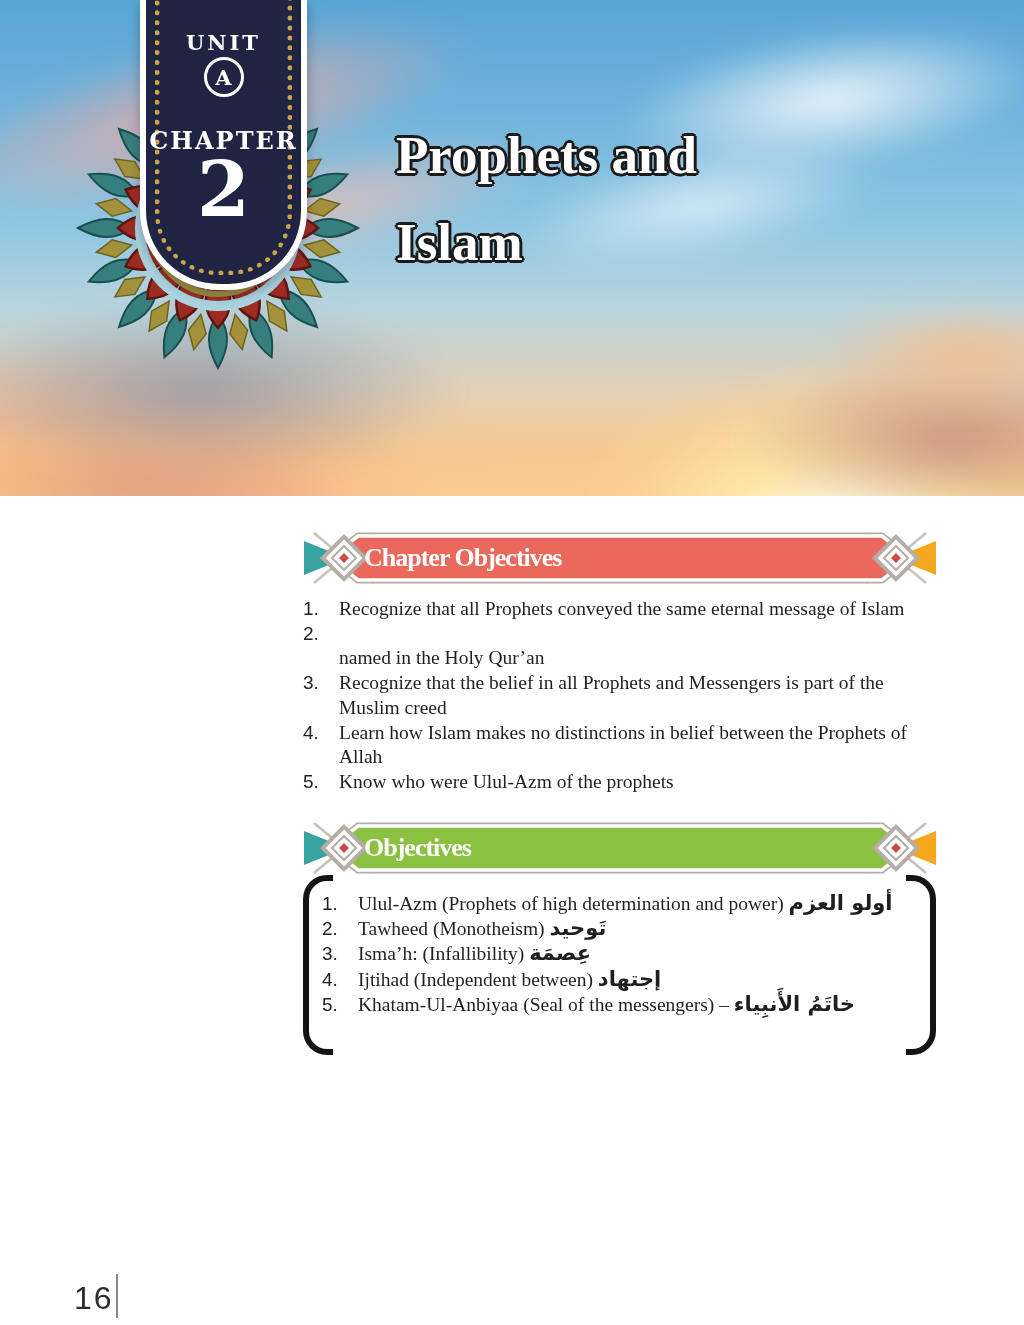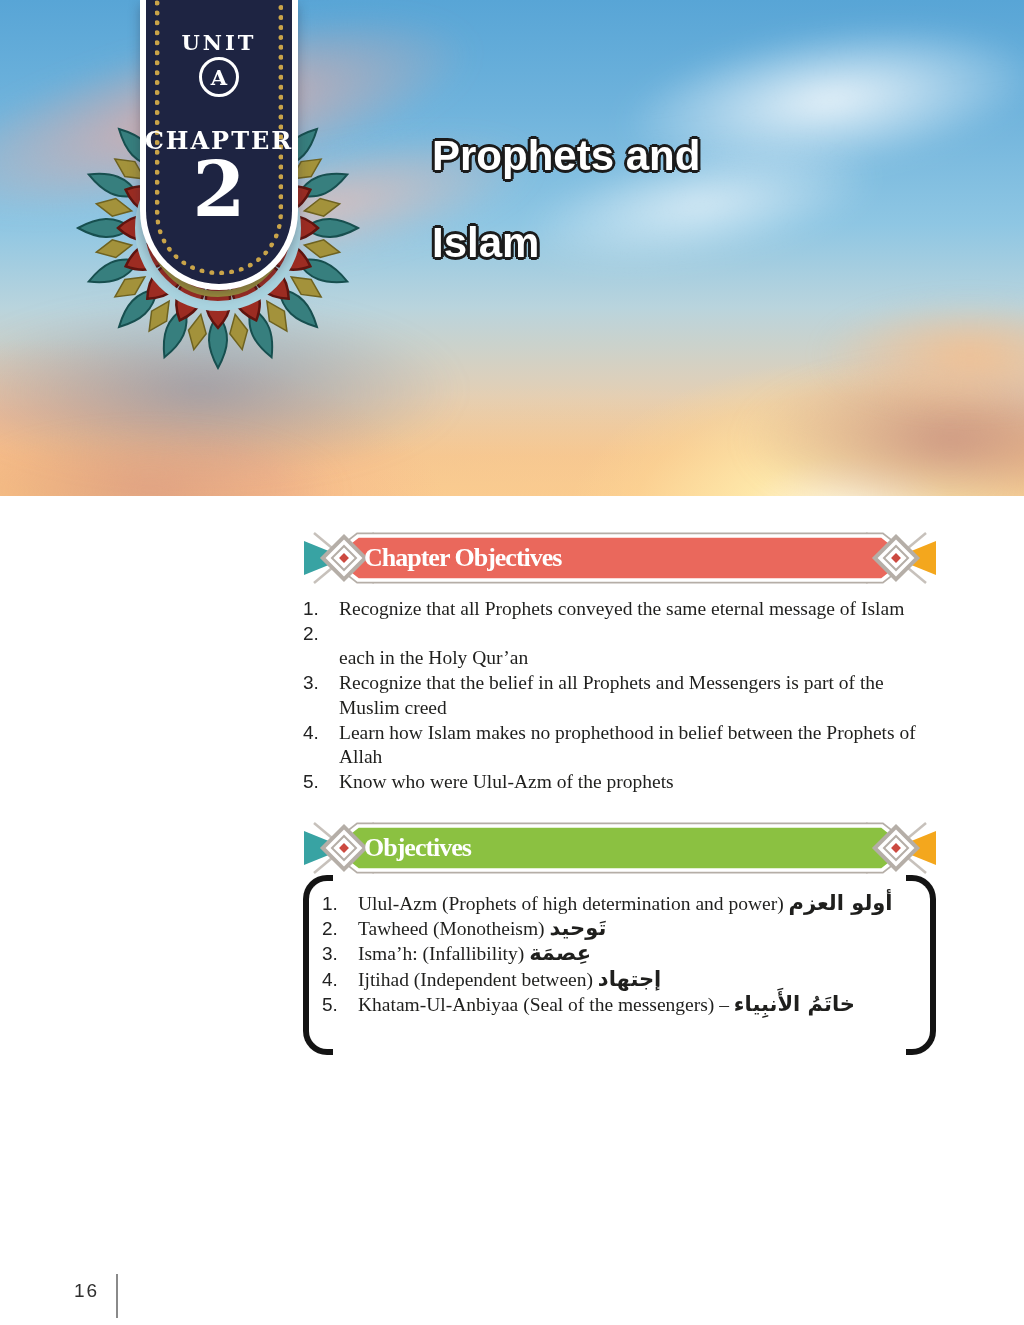--- a/index.html
+++ b/index.html
@@ -27,39 +27,39 @@
   .cloud-warm-right2{left:820px;top:300px;width:300px;height:110px;
     background:radial-gradient(closest-side, rgba(246,190,140,0.9), rgba(246,190,140,0));}
   .cloud-slate-left{left:-60px;top:300px;width:520px;height:180px;
     background:radial-gradient(closest-side, rgba(105,125,160,0.55), rgba(105,125,160,0));}
   .cloud-slate-left2{left:-40px;top:430px;width:380px;height:120px;
     background:radial-gradient(closest-side, rgba(205,140,130,0.6), rgba(205,140,130,0));}
 
   
   .mandala{position:absolute;left:68px;top:78px;}
   .badge-pill{position:absolute;left:140px;top:0;width:158px;height:290px;background:#ffffff;
-    border-radius:0 0 79px 79px;box-shadow:0 5px 12px rgba(40,40,60,0.35);}
+    border-radius:0 0 79px 79px;box-shadow:0 5px 12px rgba(40,40,60,0.35);padding-left:9px;}
   .badge-navy{position:absolute;left:6px;right:6px;top:0;bottom:6px;background:#1e2442;
     border-radius:0 0 73px 73px;}
   .badge-gold{position:absolute;left:9px;right:9px;top:-10px;bottom:9px;
     border:5px dotted #c9a449;border-radius:0 0 62px 62px;}
   .badge-content{position:absolute;left:0;top:0;width:100%;height:100%;text-align:center;
     color:#ffffff;font-family:"DejaVu Serif", serif;font-weight:bold;}
   .badge-unit{position:absolute;left:0;width:100%;top:30px;font-size:21px;letter-spacing:3px;}
   .badge-circle{position:absolute;left:50%;top:57px;transform:translateX(-50%);width:40px;height:40px;
     border:3px solid #ffffff;border-radius:50%;box-sizing:border-box;
     display:flex;align-items:center;justify-content:center;font-size:21px;}
   .badge-chapter{position:absolute;left:0;width:100%;top:126px;font-size:24px;letter-spacing:2px;}
   .badge-number{position:absolute;left:0;width:100%;top:150px;font-size:76px;line-height:80px;}
 
   
   .hero-title{position:absolute;left:396px;top:112px;width:560px;
-    font-family:Liberation Sans, sans-serif;font-weight:bold;font-size:42px;line-height:87px;color:#ffffff;
+    font-family:Liberation Serif, serif;font-weight:bold;font-size:53px;line-height:87px;color:#ffffff;
     text-shadow: 3px 0 0 #1b1b1b, -3px 0 0 #1b1b1b, 0 3px 0 #1b1b1b, 0 -3px 0 #1b1b1b,
-                 2px 2px 0 #1b1b1b, -2px 2px 0 #1b1b1b, 2px -2px 0 #1b1b1b, -2px -2px 0 #1b1b1b; margin-left: 36px;}
+                 2px 2px 0 #1b1b1b, -2px 2px 0 #1b1b1b, 2px -2px 0 #1b1b1b, -2px -2px 0 #1b1b1b;}
 
   
   .banner{position:absolute;left:300px;width:640px;height:54px;}
   .banner-heading{position:absolute;left:364px;height:32px;line-height:32px;
     font-family:Liberation Serif, serif;font-weight:bold;font-size:26px;letter-spacing:-1px;
     color:#ffffff;}
   .ribbon-red .ribbon-fill{fill:#ea685c;}
   .ribbon-green .ribbon-fill{fill:#8bc141;}
 
   
@@ -74,21 +74,21 @@
 
   
   .bracket{position:absolute;top:875px;width:30px;height:180px;box-sizing:border-box;}
   .bracket-left{left:303px;border-left:6px solid #141414;border-top:6px solid #141414;
     border-bottom:6px solid #141414;border-radius:24px 0 0 24px;}
   .bracket-right{left:906px;border-right:6px solid #141414;border-top:6px solid #141414;
     border-bottom:6px solid #141414;border-radius:0 24px 24px 0;}
 
   
   .page-number{position:absolute;left:74px;top:1280px;font-family:"Liberation Sans", sans-serif;
-    font-size:19px;color:#2e2e2e;letter-spacing:2px;}
+    font-size:32px;color:#2e2e2e;letter-spacing:2px;}
   .page-divider{position:absolute;left:116px;top:1274px;width:2px;height:44px;background:#8a8a8a;}
 </style>
 </head>
 <body>
 
 <div class="page">
 
   <div class="hero">
     <div class="cloud cloud-pink-1"></div>
     <div class="cloud cloud-pink-2"></div>
@@ -202,29 +202,29 @@
   </svg>
   <div class="banner-heading" style="top:542px">Chapter Objectives</div>
 
   <div class="obj-list">
     <div class="list-item">
       <span class="item-num">1.</span>
       <span class="item-text">Recognize that all Prophets conveyed the same eternal message of Islam</span>
     </div>
     <div class="list-item">
       <span class="item-num">2.</span>
-      <span class="item-text"><br><span>each in the Holy Qur’an</span></span>
+      <span class="item-text"><br><span>named in the Holy Qur’an</span></span>
     </div>
     <div class="list-item">
       <span class="item-num">3.</span>
       <span class="item-text"><span>Recognize that the belief in all Prophets and Messengers is part of the</span><br><span>Muslim creed</span></span>
     </div>
     <div class="list-item">
       <span class="item-num">4.</span>
-      <span class="item-text"><span>Learn how Islam makes no prophethood in belief between the Prophets of</span><br><span>Allah</span></span>
+      <span class="item-text"><span>Learn how Islam makes no distinctions in belief between the Prophets of</span><br><span>Allah</span></span>
     </div>
     <div class="list-item">
       <span class="item-num">5.</span>
       <span class="item-text">Know who were Ulul-Azm of the prophets</span>
     </div>
   </div>
 
   <svg class="banner ribbon-green" style="top:821px" width="640" height="54" viewBox="0 0 640 54">
     <line x1="14" y1="2" x2="74" y2="52" stroke="#c7c1bb" stroke-width="2.5"></line>
     <line x1="74" y1="2" x2="14" y2="52" stroke="#c7c1bb" stroke-width="2.5"></line>

